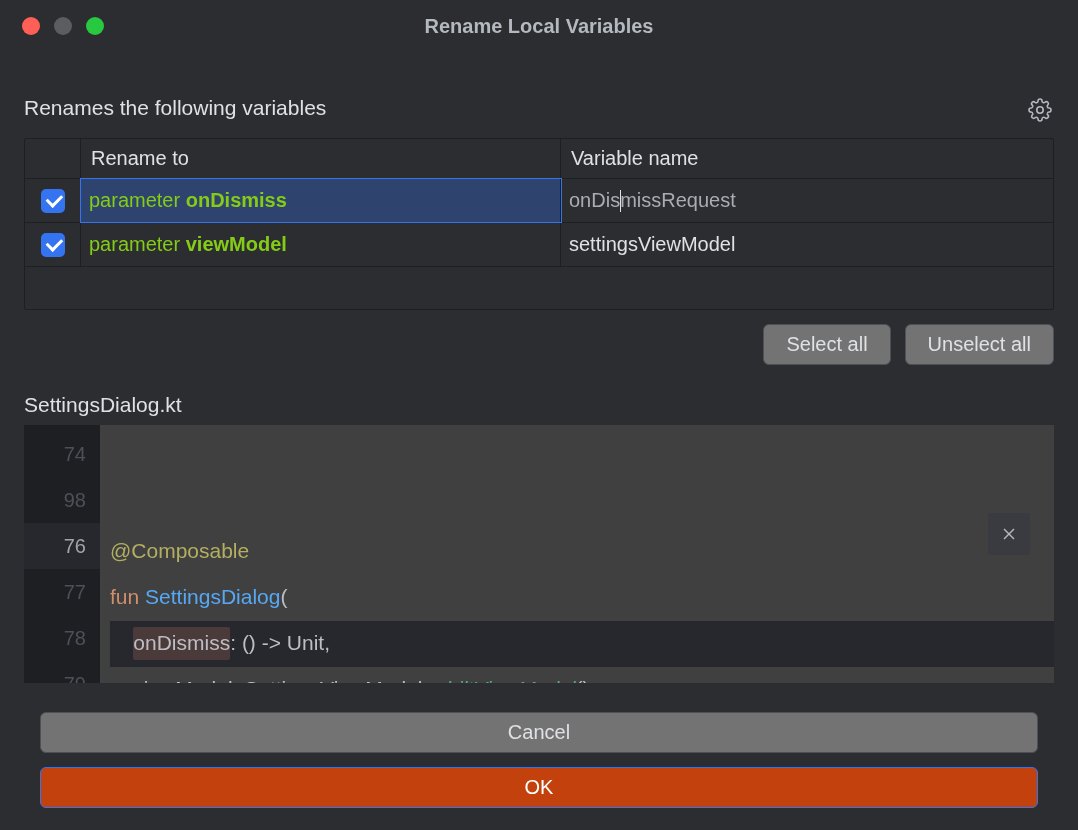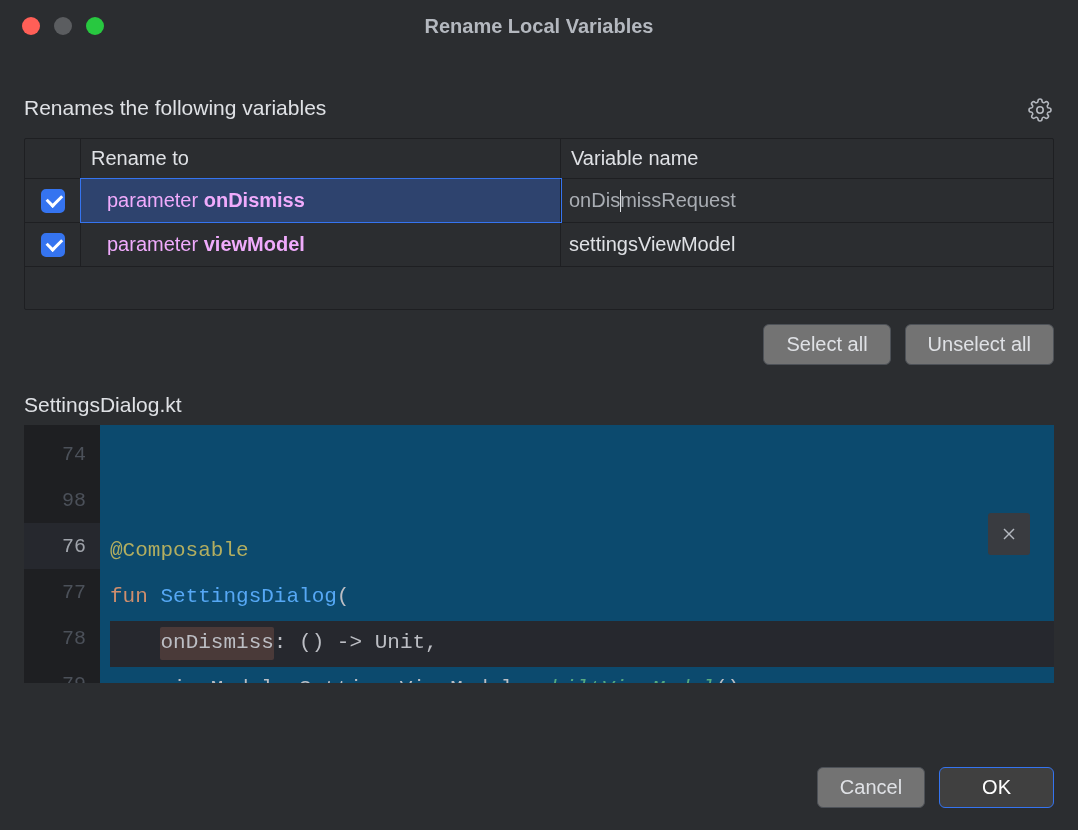--- a/index.html
+++ b/index.html
@@ -103,21 +103,21 @@
     background: #3574f0;
     border-color: #3574f0;
   }
   .checkbox.checked::after {
     content: "";
     width: 7px; height: 12px;
     border: solid #fff;
     border-width: 0 3px 3px 0;
     transform: rotate(45deg) translateY(-2px);
   }
-  .varname { color: #f0abfc; margin-left: 18px; }
+  .varname { color: #84cc16; }
   .varname .bold { font-weight: 700; }
   .selected-row .cell.name {
     background: #2e436e;
     outline: 1px solid #3574f0;
   }
   .rename-input {
     background: transparent;
     border: none;
     outline: none;
     color: #a9adb3;
@@ -147,34 +147,34 @@
     background: #737373;
     border: 1px solid #4d5157;
     color: #dfe1e5;
     font-size: 20px;
     padding: 8px 22px;
     border-radius: 6px;
     cursor: pointer;
     font-family: inherit;
   }
   .btn.primary {
-    background: #404040;
+    background: #c2410c;
     border-color: #3574f0;
     color: #fff;
     padding: 8px 42px;
   }
   .filename {
     margin-top: 28px;
     color: #dfe1e5;
     font-size: 21px;
     margin-bottom: 8px;
   }
   .editor {
-    background: #0c4a6e;
-    font-family: Liberation Mono, monospace;
+    background: #404040;
+    font-family: Liberation Sans, sans-serif;
     font-size: 21px;
     line-height: 1.55;
     display: grid;
     grid-template-columns: 76px 1fr;
     position: relative;
     height: 258px;
     overflow: hidden;
   }
   .gutter {
     background: #1e1f22;
@@ -205,26 +205,27 @@
     width: 42px; height: 42px;
     background: #393b40;
     border-radius: 3px;
     display: flex; align-items: center; justify-content: center;
     color: #b4b8bf;
     cursor: pointer;
     font-size: 18px;
   }
   .footer {
     position: absolute;
-    bottom: 0; left: 0; right: 8px;
-    padding: 18px 16px 22px;
+    bottom: 0; left: 0; right: 0;
+    padding: 18px 40px 22px;
     display: flex;
     justify-content: flex-end;
     gap: 14px;
     background: #2b2d30;
+    flex-direction: column;
   }
 </style>
 </head>
 <body>
 
 <div class="titlebar">
   <div class="traffic-lights">
     <div class="traffic-light tl-red"></div>
     <div class="traffic-light tl-yellow"></div>
     <div class="traffic-light tl-green"></div>

